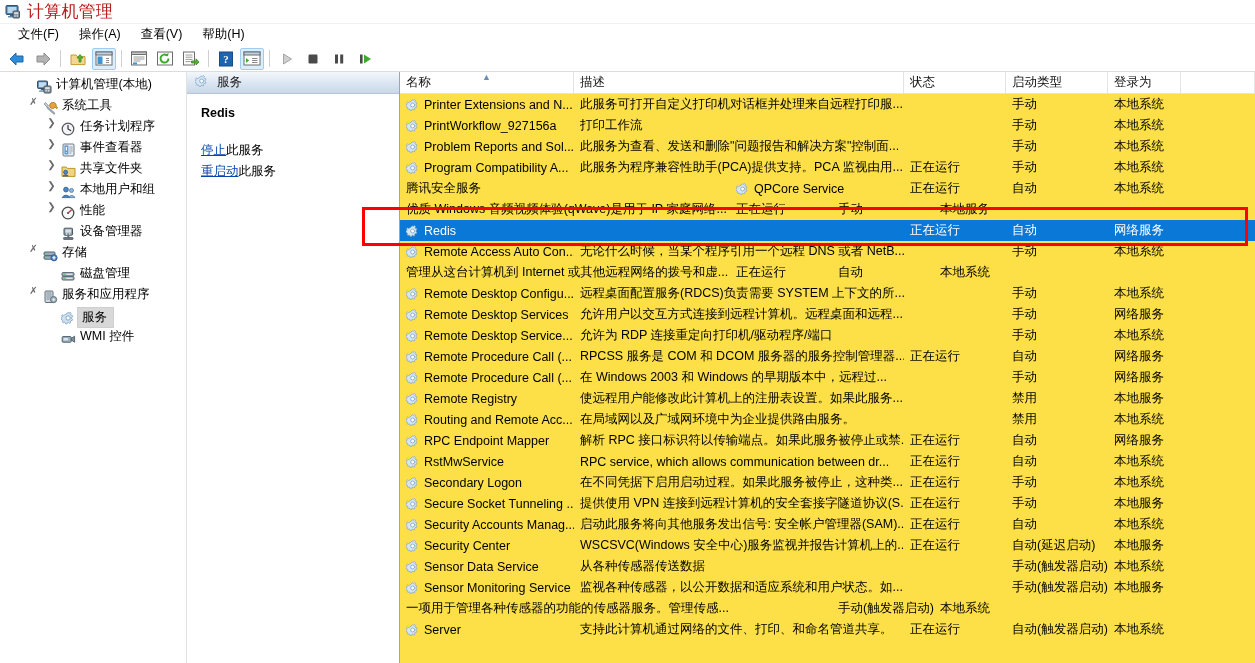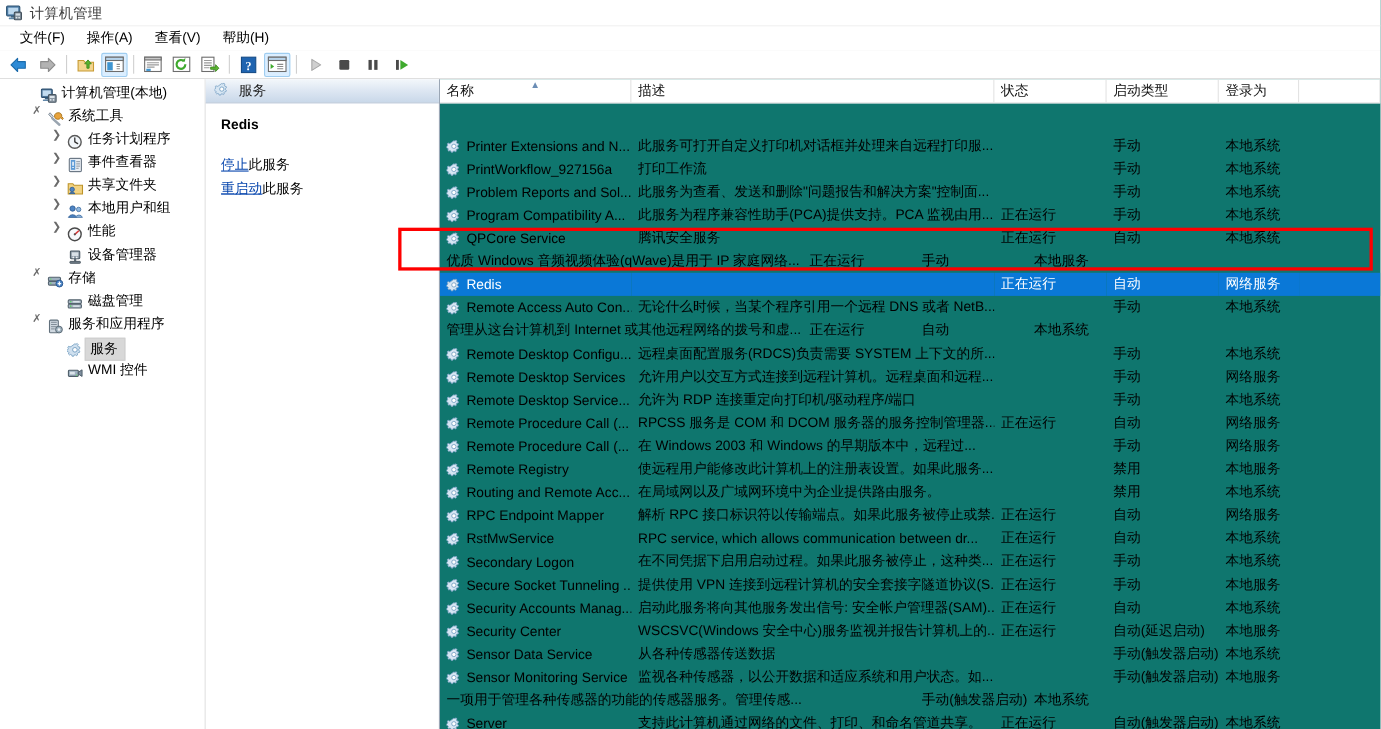--- a/index.html
+++ b/index.html
@@ -20,21 +20,21 @@
   .titlebar {
     height: 24px; flex: 0 0 24px;
     display: flex; align-items: center;
     background: #ffffff;
     padding-left: 5px;
     border-bottom: 1px solid #f0f0f0;
   }
   .title-icon {
     width: 16px; height: 16px; margin-right: 6px; position: relative; flex:0 0 16px;
   }
-  .title-text { font-size: 13px; color: #404040; letter-spacing: .2px; }
+  .title-text { font-size: 17px; color: #b91c1c; letter-spacing: .2px; }
 
   
   .menubar {
     height: 22px; flex: 0 0 22px;
     display: flex; align-items: flex-start;
     background: #ffffff;
     padding-left: 8px;
   }
   .menu-item {
     padding: 2px 10px 2px 10px;
@@ -103,24 +103,23 @@
   }
   .mid-header .h-text { font-size: 12.5px; color: #1a1a1a; }
   .mid-body { padding: 12px 14px 0 14px; }
   .svc-name { font-weight: bold; font-size: 12.5px; margin-bottom: 22px; }
   .svc-link { font-size: 12.5px; margin-bottom: 4px; color:#000; }
   .svc-link a { color: #0645ad; text-decoration: underline; cursor: pointer; }
 
   
   .listpanel {
     flex: 1 1 auto; min-width: 0;
-    background: #0f766e;
+    background: #fde047;
     display: flex; flex-direction: column;
     position: relative;
-    gap: 28px;
   }
   .list-head {
     height: 22px; flex: 0 0 22px;
     display: flex; align-items: stretch;
     background: #ffffff;
     border-bottom: 1px solid #e3e3e3;
     font-size: 12.5px;
   }
   .hcell {
     display: flex; align-items: center;
@@ -593,32 +592,32 @@
             </div>
     <div class="cell c-start">
               <span class="rstart">手动</span>
             </div>
     <div class="cell c-logon">
               <span class="rlogon">本地系统</span>
             </div>
     <div class="cell c-pad"></div>
   </div>
           <div class="row">
+    <div class="cell c-desc">
+              <span class="rdesc">腾讯安全服务</span>
+            </div>
     <div class="cell cell-name c-name">
       <span class="gear">
         <svg width="14" height="14" viewBox="0 0 15 14">
           <path d="M7 1.6 l1.2 .35 .95 -.75 .95 .95 -.5 1.1 .55 1.0 1.2 .15 .3 1.3 -1.0 .7 -.05 1.15 1.0 .75 -.45 1.25 -1.2 .05 -.7 .9 .25 1.2 -1.15 .6 -.9 -.8 -1.1 .3 -.45 1.1 -1.3 -.05 -.35 -1.15 -1.0 -.5 -1.1 .5 -.95 -.9 .45 -1.2 -.7 -.9 -1.2 -.15 -.1 -1.3 1.15 -.45 .35 -1.1 -.6 -1.05 1.0 -.85 1.05 .6 1.1 -.4 Z" fill="#d7e6f3" stroke="#7ba4c6" stroke-width=".8" stroke-linejoin="round"></path>
           <circle cx="7.1" cy="7" r="2.1" fill="#ffffff" stroke="#7ba4c6" stroke-width=".9"></circle>
         </svg>
       </span>
       <span class="rname">QPCore Service</span>
     </div>
-    <div class="cell c-desc">
-              <span class="rdesc">腾讯安全服务</span>
-            </div>
     <div class="cell c-status">
               <span class="rstatus">正在运行</span>
             </div>
     <div class="cell c-start">
               <span class="rstart">自动</span>
             </div>
     <div class="cell c-logon">
               <span class="rlogon">本地系统</span>
             </div>
     <div class="cell c-pad"></div>

